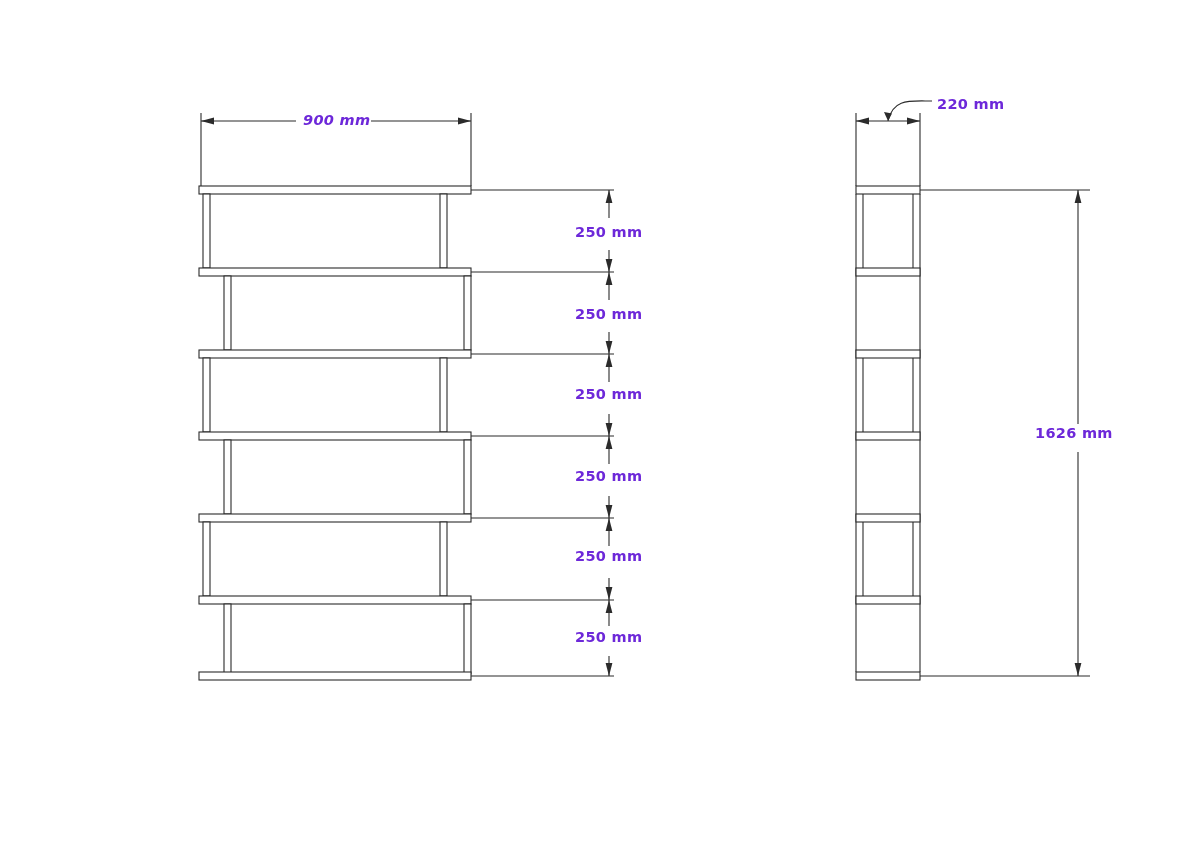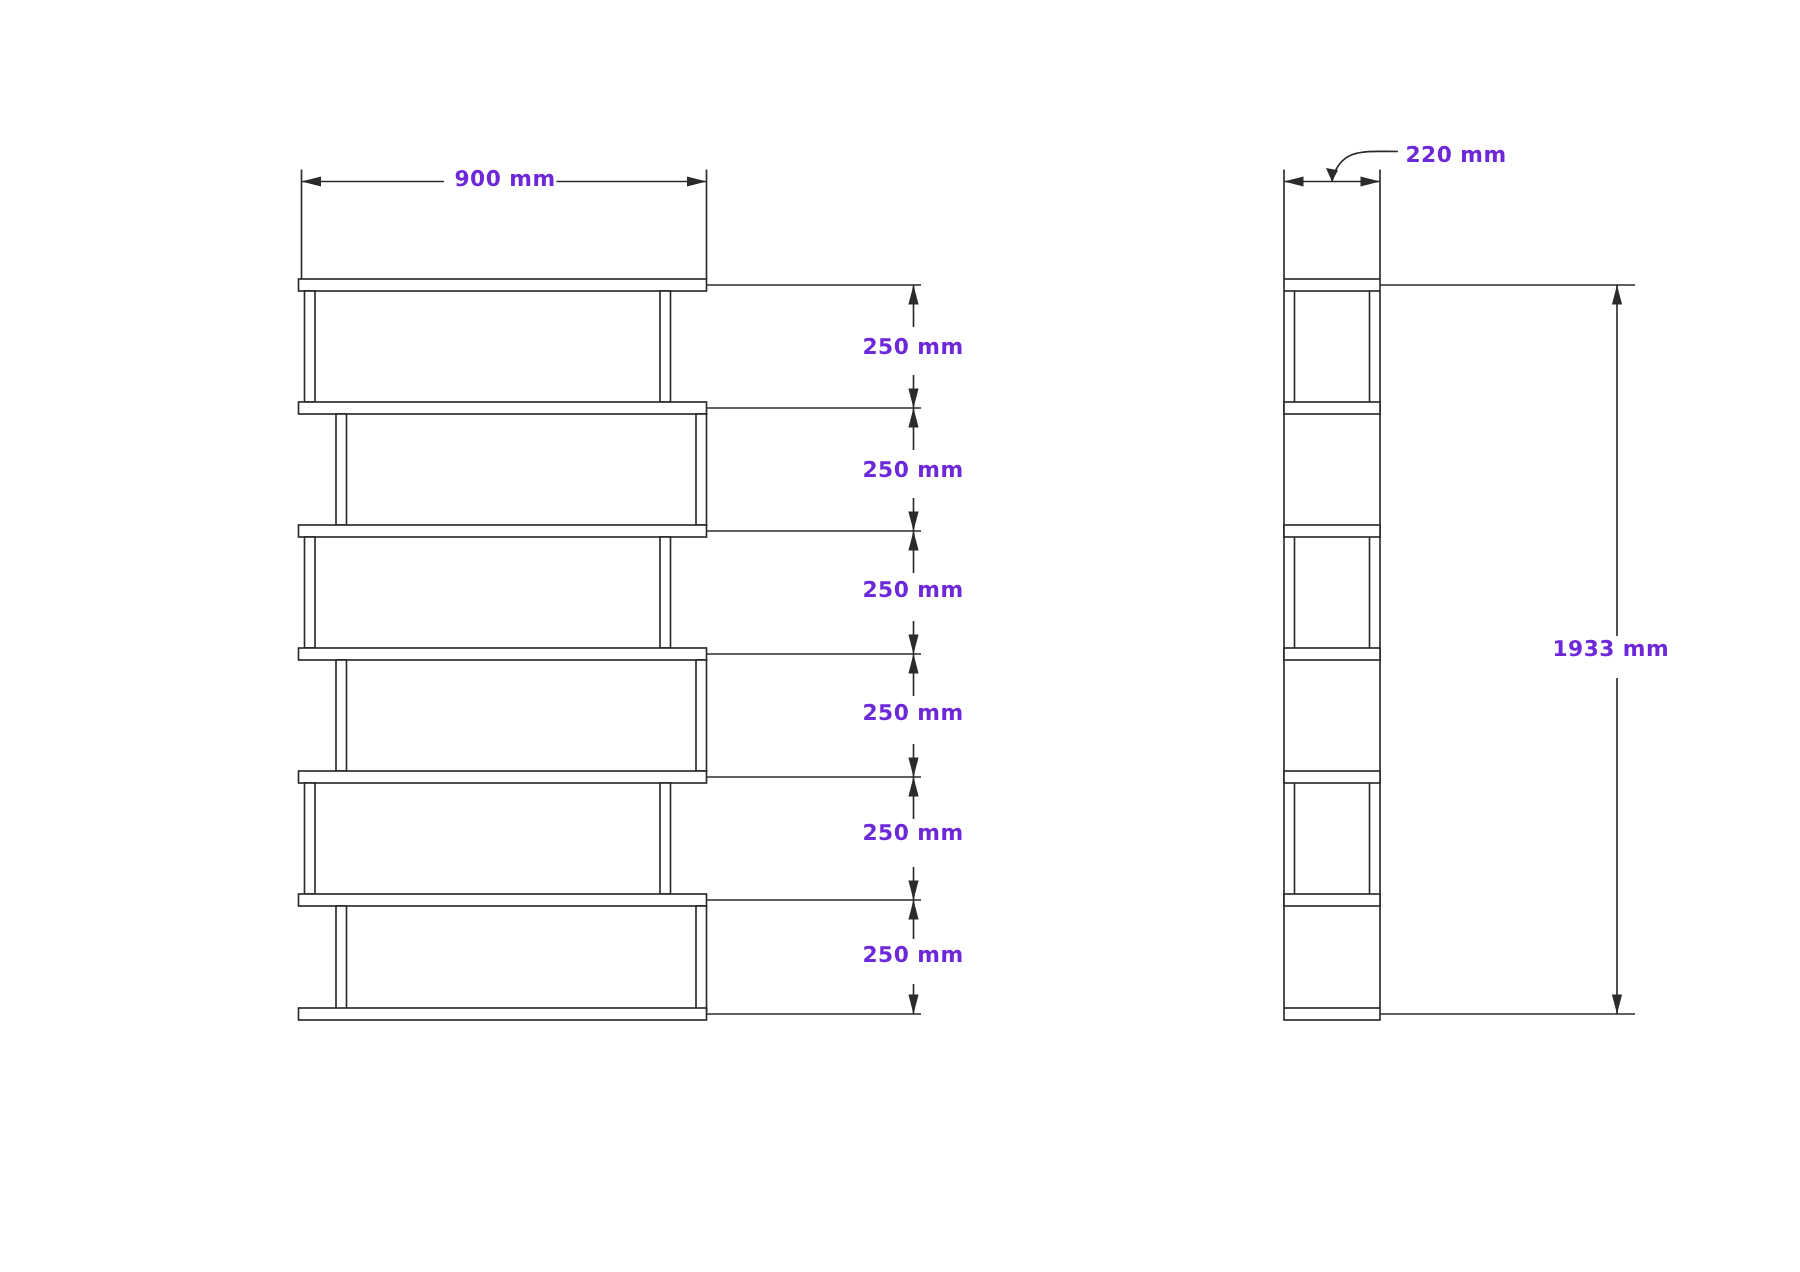--- a/index.html
+++ b/index.html
@@ -189,31 +189,31 @@
         <line x1="920" y1="676" x2="1090" y2="676"></line>
         <line x1="1078" y1="190" x2="1078" y2="424"></line>
         <line x1="1078" y1="452" x2="1078" y2="676"></line>
         <path d="M1078,190 L1074.6,203 L1081.4,203 Z" fill="#2b2b2b" stroke="none"></path>
         <path d="M1078,676 L1074.6,663 L1081.4,663 Z" fill="#2b2b2b" stroke="none"></path>
       </g>
 
     </g>
   </svg>
 
-  <div class="dimtext" style="left:303px;top:112px;">900 mm</div>
+  <div class="dimtext" style="left:303px;top:112px;font-style:italic;">900 mm</div>
 
   <div class="dimtext" style="left:575px;top:224px;">250 mm</div>
 
   <div class="dimtext" style="left:575px;top:306px;">250 mm</div>
 
   <div class="dimtext" style="left:575px;top:386px;">250 mm</div>
 
   <div class="dimtext" style="left:575px;top:468px;">250 mm</div>
 
   <div class="dimtext" style="left:575px;top:548px;">250 mm</div>
 
   <div class="dimtext" style="left:575px;top:629px;">250 mm</div>
 
   <div class="dimtext" style="left:937px;top:96px;">220 mm</div>
 
-  <div class="dimtext" style="left:1035px;top:425px;">1933 mm</div>
+  <div class="dimtext" style="left:1035px;top:425px;">1626 mm</div>
 
 </div>
 
 </body></html>

